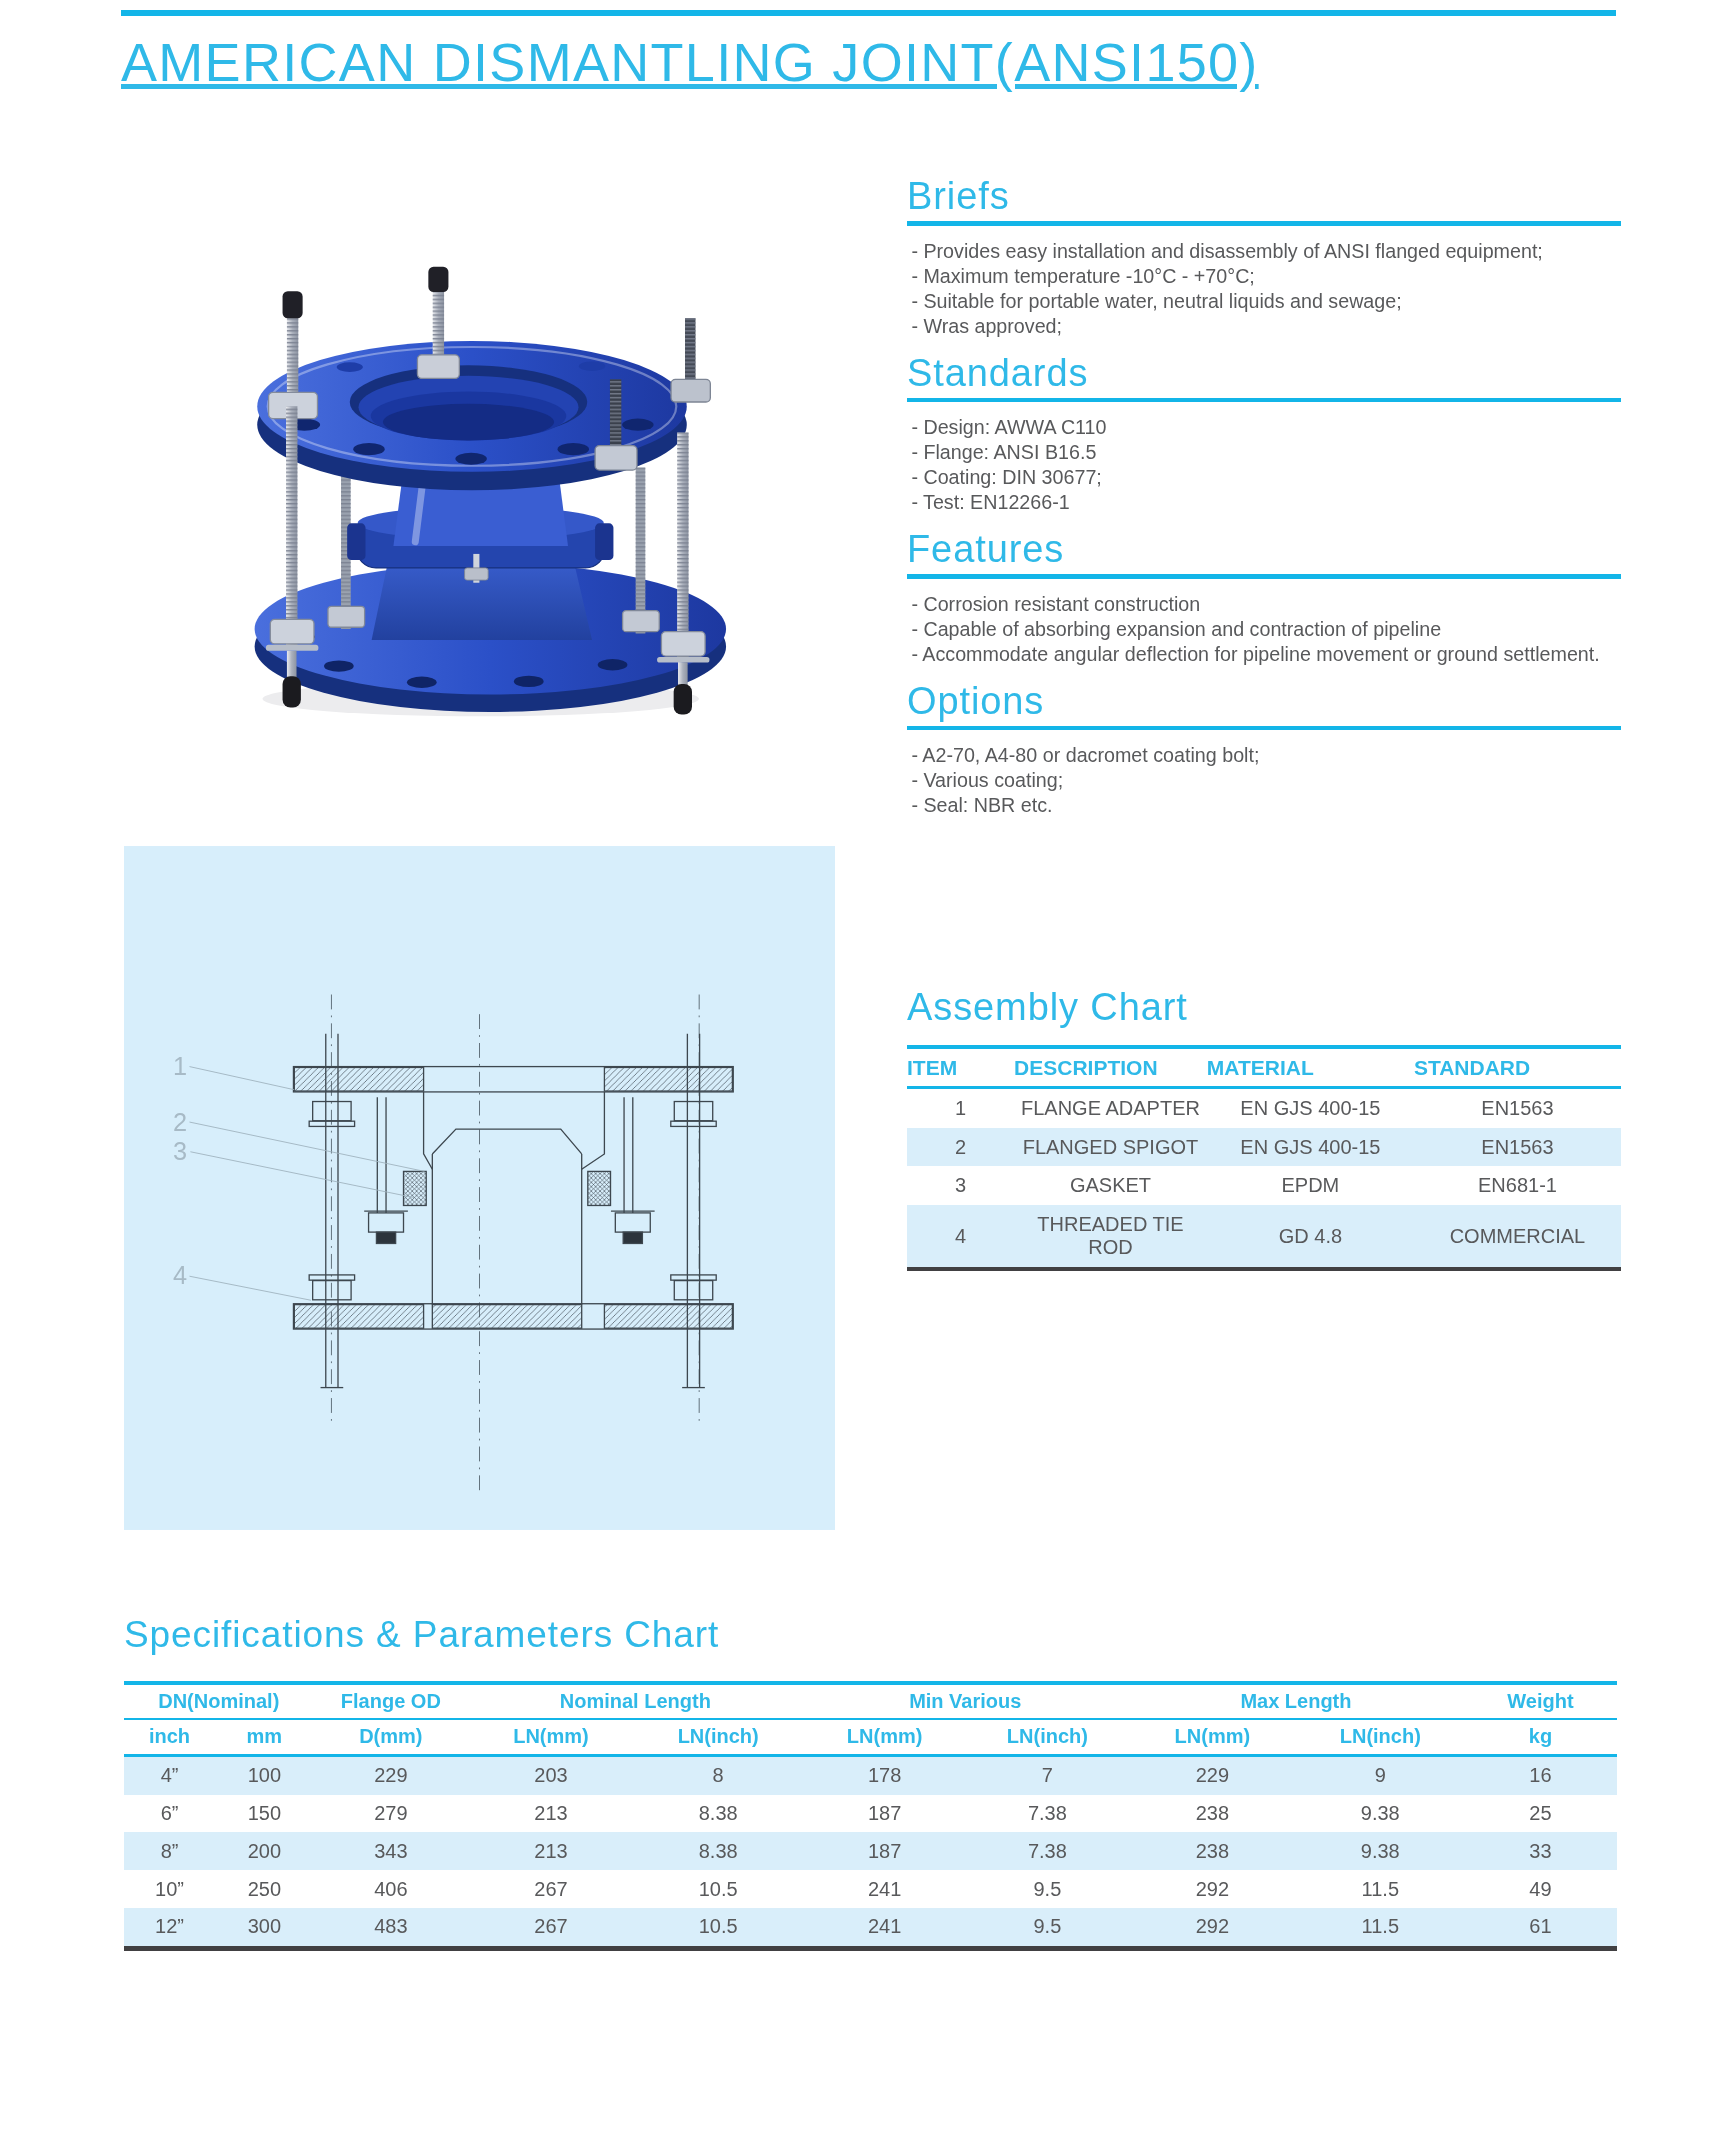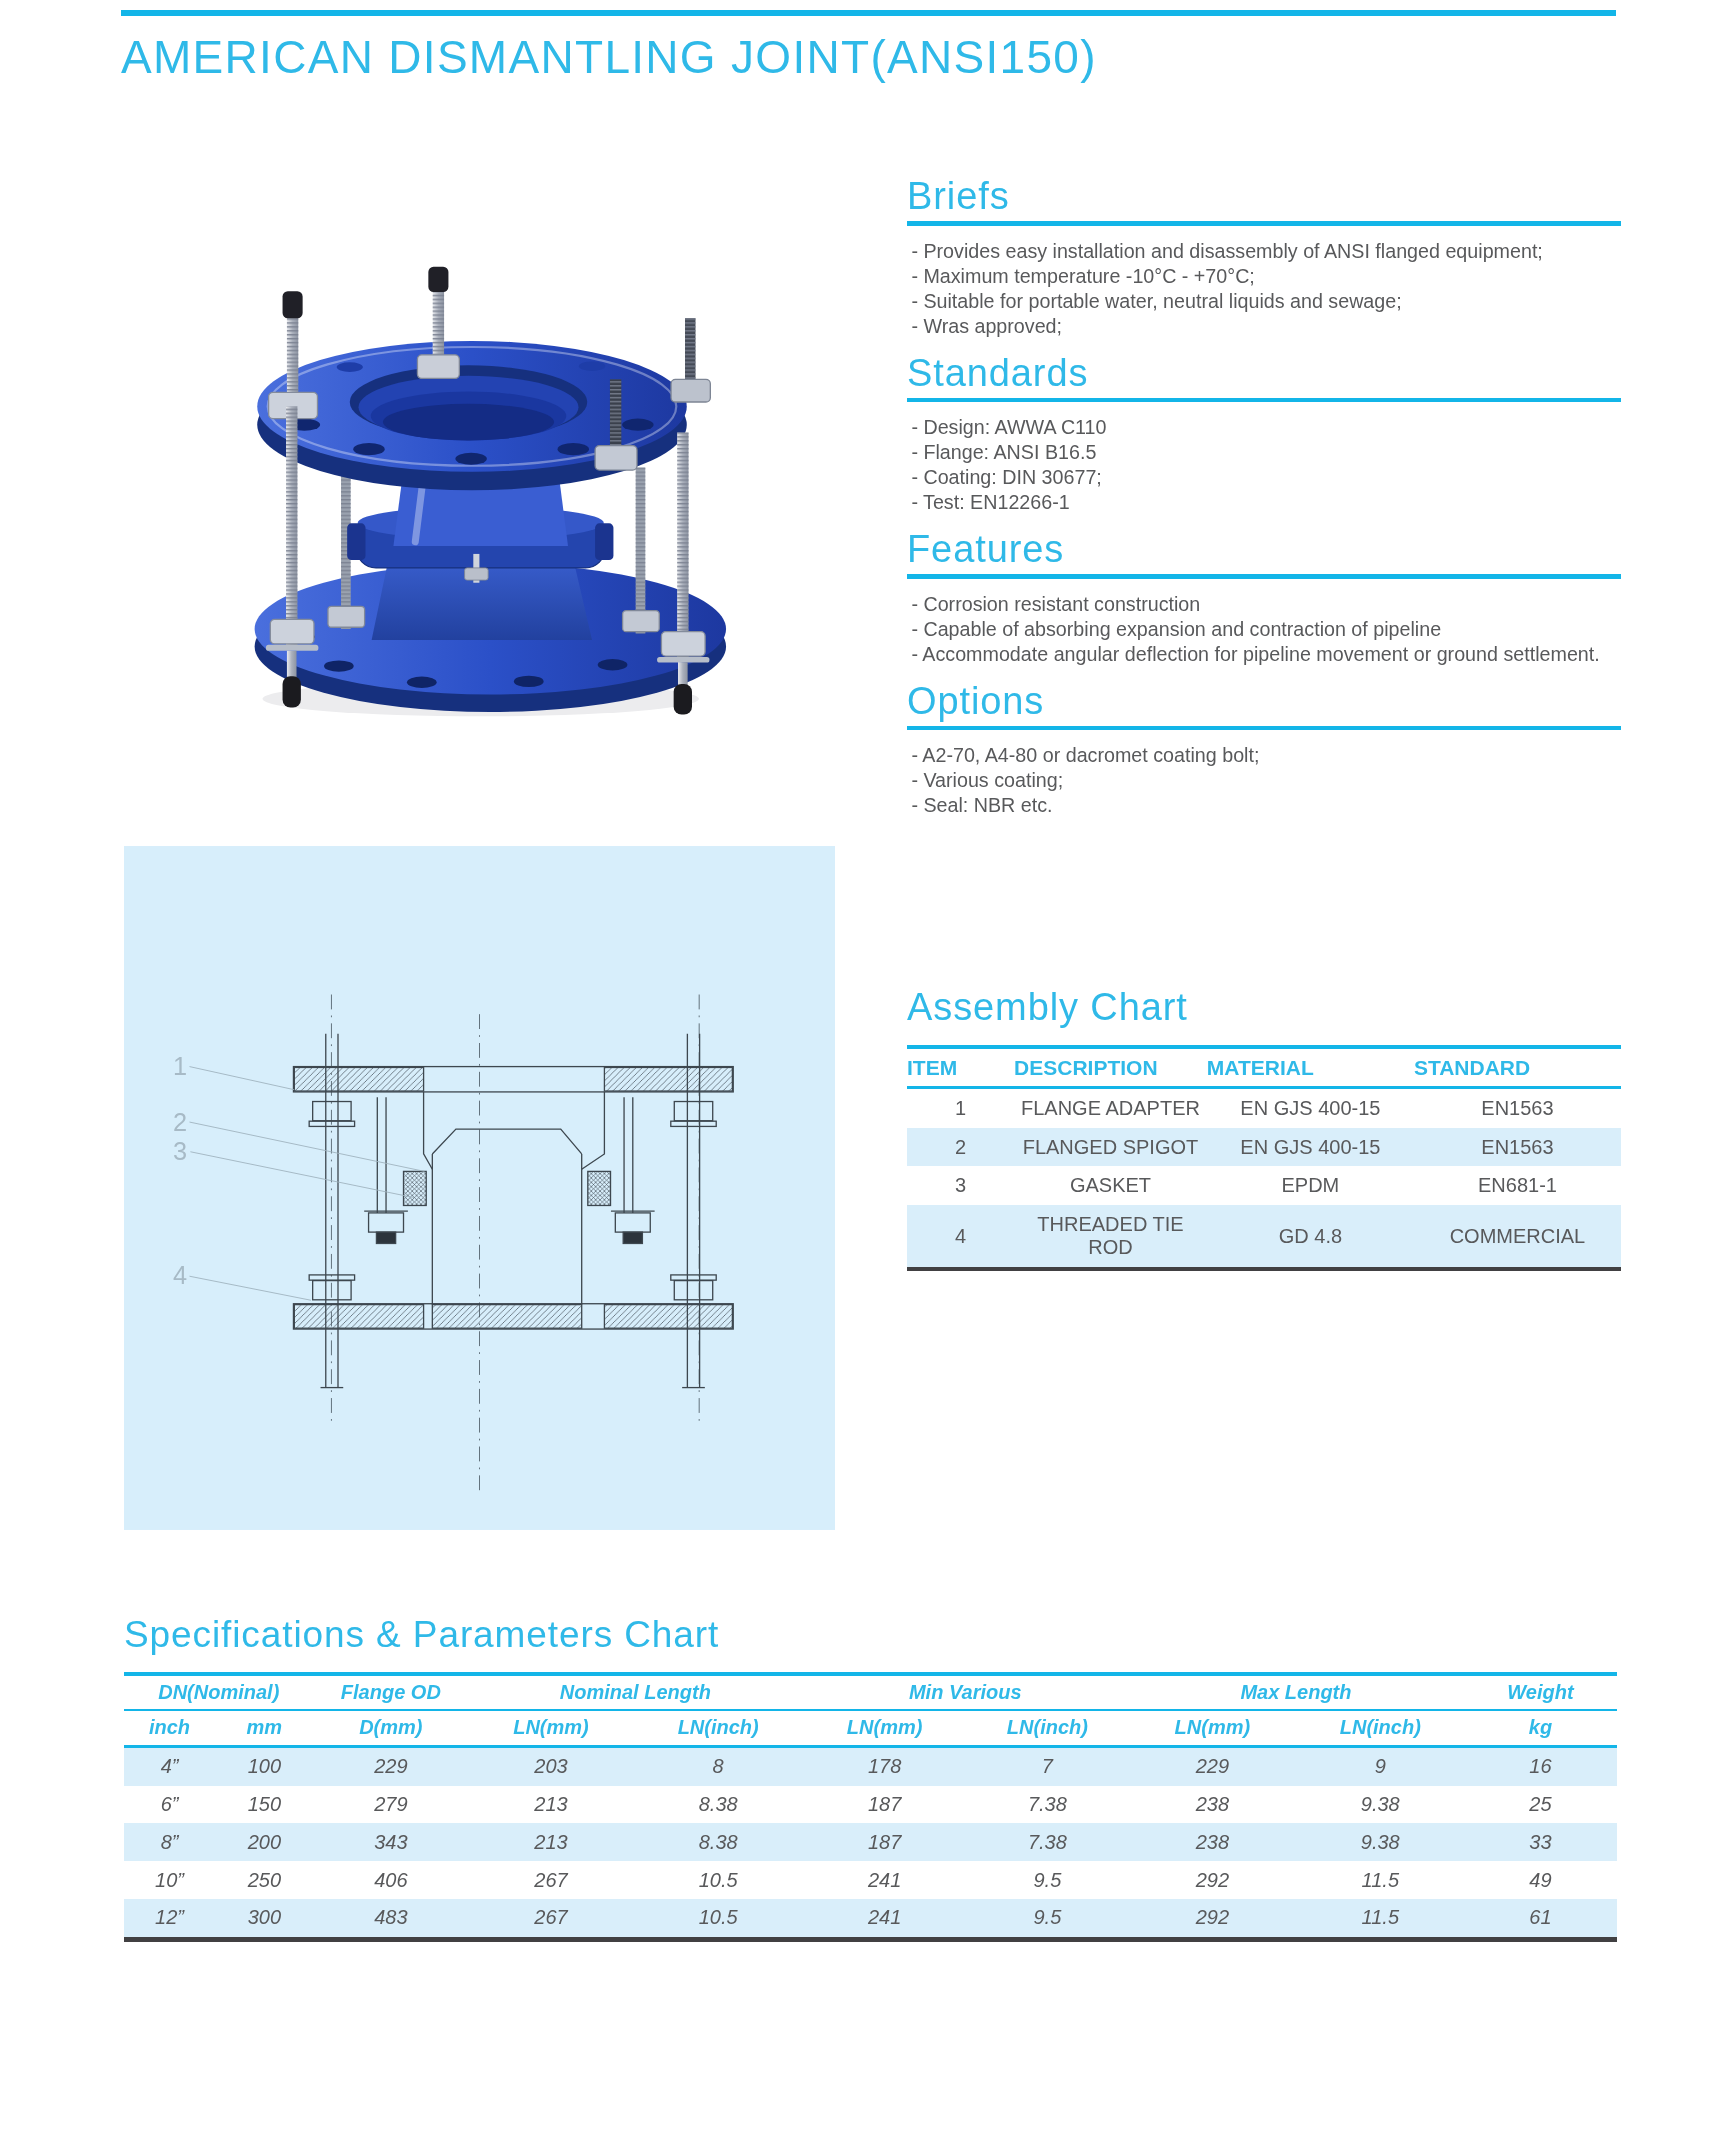--- a/index.html
+++ b/index.html
@@ -8,22 +8,22 @@
     --row-alt:#d9eefa;
     --drawing-bg:#d7eefb;
     --body-text:#58595b;
     --dark-border:#414042;
   }
   *{box-sizing:border-box;}
   body{margin:0;background:#ffffff;}
   .page{position:relative;width:1733px;height:2129px;background:#fff;overflow:hidden;
         font-family:"Liberation Sans","DejaVu Sans",sans-serif;color:var(--body-text);}
   .topbar{position:absolute;left:121px;top:9.6px;width:1495px;height:6.1px;background:var(--accent);}
-  .title{position:absolute;left:121px;top:31px;margin:0;font-size:46px;line-height:1.15;
-         font-weight:400;letter-spacing:1.3px;color:var(--accent-text);white-space:nowrap;}
+  .title{position:absolute;left:121px;top:31px;margin:0;font-size:54px;line-height:1.15;
+         font-weight:400;letter-spacing:1.3px;color:var(--accent-text);white-space:nowrap;text-decoration:underline;}
   .photo{position:absolute;left:197px;top:262px;width:550px;height:459px;}
   .photo svg{width:100%;height:100%;display:block;}
   .drawing{position:absolute;left:124px;top:846px;width:711px;height:684px;}
   .drawing svg{width:100%;height:100%;display:block;}
   .rightcol{position:absolute;left:907px;top:176px;width:714px;}
   h2.sec-h{font-size:38px;line-height:40px;font-weight:400;letter-spacing:0.9px;
            color:var(--accent-text);margin:0;}
   .rule{height:4.4px;background:var(--accent);margin-top:5.2px;}
   ul.sec-list{list-style:none;margin:13px 0 0 0;padding:0 0 0 4.4px;
               font-size:19.7px;line-height:25px;color:var(--body-text);}
@@ -33,22 +33,22 @@
   #assembly{margin-top:169px;}
   table.assembly{width:100%;border-collapse:collapse;margin-top:17.5px;
                  border-top:4.4px solid var(--accent);border-bottom:4.4px solid var(--dark-border);}
   table.assembly th{color:var(--accent-text);font-size:21px;font-weight:700;
                     padding:7px 0 6.1px;border-bottom:3.5px solid var(--accent);text-align:left;}
   table.assembly td{font-size:20px;color:var(--body-text);text-align:center;padding:7.9px 0;}
   table.assembly tbody tr.alt{background:var(--row-alt);}
   .specs{position:absolute;left:124px;top:1616px;width:1493px;}
   .specs h2{font-size:37px;line-height:38px;font-weight:400;letter-spacing:0.9px;
             color:var(--accent-text);margin:0;}
-  table.spec{width:100%;border-collapse:collapse;margin-top:18px;
-             border-top:4.4px solid var(--accent);border-bottom:5.2px solid var(--dark-border);font-style:italic;}
+  table.spec{width:100%;border-collapse:collapse;margin-top:27px;
+             border-top:4.4px solid var(--accent);border-bottom:5.2px solid var(--dark-border);}
   table.spec thead tr.grp th{font-size:20px;font-weight:700;color:var(--accent-text);
              padding:5.2px 0 4.4px;border-bottom:2.6px solid var(--accent);text-align:center;}
   table.spec thead tr.sub th{font-size:20px;font-weight:700;color:var(--accent-text);
              padding:5.2px 0 6.1px;border-bottom:3.5px solid var(--accent);text-align:center;}
   table.spec tbody td{font-size:20px;color:var(--body-text);text-align:center;padding:7.4px 0;}
   table.spec tbody tr:nth-child(odd){background:var(--row-alt);}
 </style>
 </head>
 <body>
 

